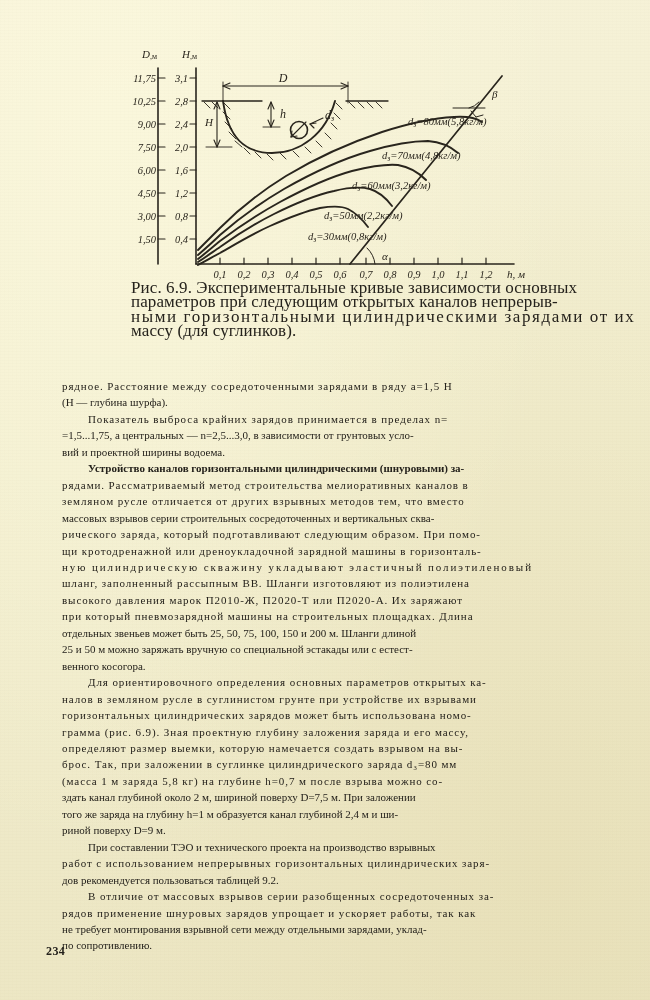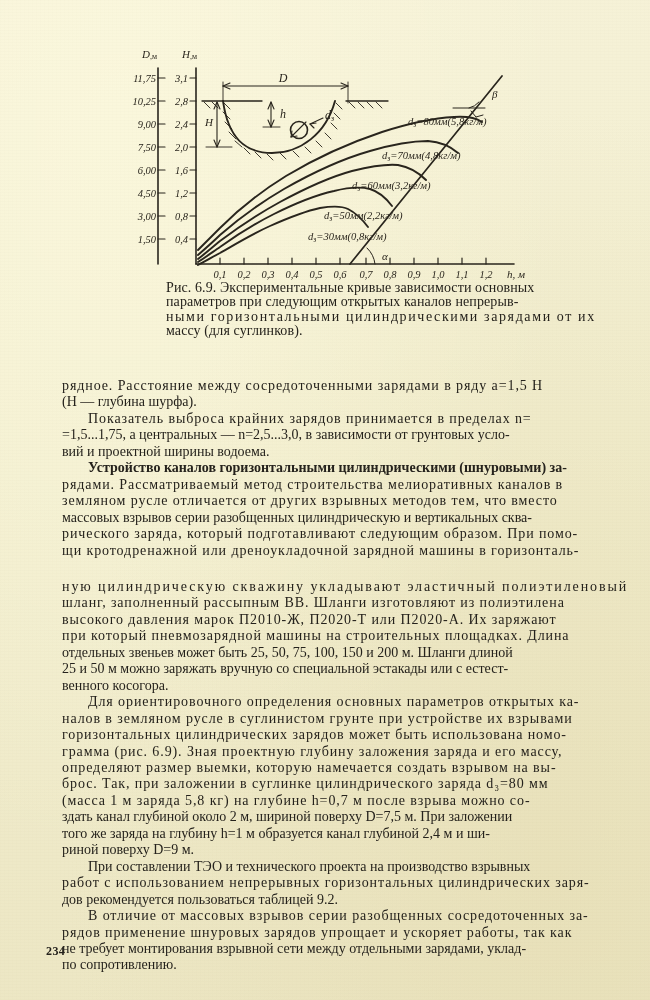--- a/index.html
+++ b/index.html
@@ -22,38 +22,37 @@
       repeating-linear-gradient(0deg, rgba(120,110,70,.05) 0 1px, rgba(0,0,0,0) 1px 3px),
       repeating-linear-gradient(90deg, rgba(120,110,70,.04) 0 1px, rgba(0,0,0,0) 1px 4px);}
 
   
   .figure{position:absolute;left:120px;top:26px;width:420px;height:250px;margin-top:20px;}
   .figure svg{display:block;}
 
   
   .caption{
     position:absolute;left:131px;top:281px;width:420px;
-    font-size:14px;line-height:14.4px;text-align:justify;
+    font-size:17px;line-height:14.4px;text-align:justify;
     letter-spacing:.1px;
-    margin-left:35px;
   }
   .caption .ln{display:block;white-space:nowrap;}
   .caption .sp{letter-spacing:1.6px;}
 
   
   .body{
     position:absolute;left:62px;top:378px;width:528px;
-    font-size:14px;line-height:16.45px;
+    font-size:11px;line-height:16.45px;
   }
   .body p{margin:0;}
   .ln{display:block;white-space:nowrap;}
   .ind{display:inline-block;width:26px;}
   .b{font-weight:bold;}
   .j2{letter-spacing:.9px;}
-  .j3{letter-spacing:1.9px;margin-top:20px;}
+  .j3{letter-spacing:1.9px;}
 
   .pageno{
     position:absolute;left:46px;top:944px;
     font-size:12px;font-weight:bold;letter-spacing:.4px;
   }
 
   .axis-txt{font-family:"Liberation Serif", serif;font-style:italic;}
 </style>
 </head>
 <body>
@@ -261,21 +260,21 @@
   <p>
     <span class="ln j2"><span class="ind"></span><span>Показатель выброса крайних   зарядов принимается в пределах n=</span></span>
     <span class="ln">=1,5...1,75, а центральных — n=2,5...3,0, в зависимости от грунтовых усло-</span>
     <span class="ln">вий и проектной ширины водоема.</span>
   </p>
 
   <p>
     <span class="ln b"><span class="ind"></span><span>Устройство каналов горизонтальными цилиндрическими (шнуровыми) за-</span></span>
     <span class="ln j2">рядами. Рассматриваемый метод строительства  мелиоративных  каналов в</span>
     <span class="ln j2">земляном русле отличается от других взрывных  методов тем, что вместо</span>
-    <span class="ln">массовых взрывов серии разобщенных цилиндрическую и вертикальных сква-</span>
+    <span class="ln">массовых взрывов серии строительных сосредоточенных и вертикальных сква-</span>
     <span class="ln j2">рического заряда, который подготавливают следующим образом. При помо-</span>
     <span class="ln j2">щи кротодренажной или дреноукладочной зарядной машины в горизонталь-</span>
     <span class="ln j3">ную цилиндрическую скважину укладывают  эластичный  полиэтиленовый</span>
     <span class="ln j2">шланг, заполненный рассыпным ВВ. Шланги изготовляют из полиэтилена</span>
     <span class="ln j2">высокого давления марок П2010-Ж, П2020-Т или П2020-А. Их заряжают</span>
     <span class="ln j2">при который пневмозарядной машины на  строительных площадках. Длина</span>
     <span class="ln">отдельных звеньев может быть 25, 50, 75, 100, 150 и 200 м. Шланги длиной</span>
     <span class="ln">25 и 50 м можно заряжать вручную со специальной эстакады или с естест-</span>
     <span class="ln">венного косогора.</span>
   </p>

